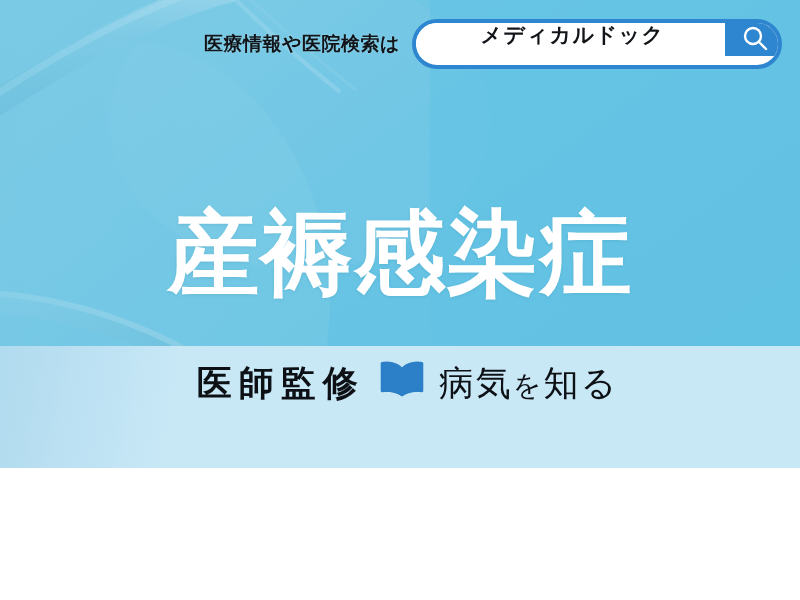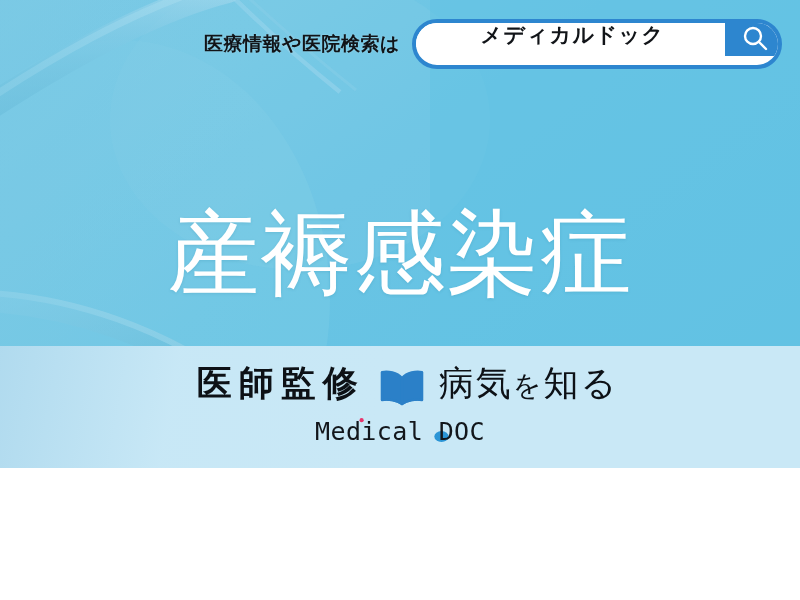--- a/index.html
+++ b/index.html
@@ -101,21 +101,21 @@
   }
 
   
   #hero-title {
     position: absolute;
     left: 0; right: 0;
     top: 206px;
     text-align: center;
     font-size: 92px;
     line-height: 1.05;
-    font-weight: 400;
+    font-weight: 700;
     color: #ffffff;
     letter-spacing: 1px;
     white-space: nowrap;
     text-shadow: 0 1px 3px rgba(40,120,150,0.18);
   }
 
   
   #bottom-bar {
     position: absolute;
     left: 0; bottom: 0;
@@ -131,21 +131,21 @@
         rgba(168,214,236,0.75) 0%,
         rgba(197,231,246,0.35) 22%,
         rgba(201,232,246,0.0) 48%);
     pointer-events:none;
   }
 
   #tagline {
     position: relative;
     margin-top: 14px;
     display: flex;
-    align-items: flex-end;
+    align-items: flex-start;
     justify-content: center;
     gap: 14px;
     white-space: nowrap;
     padding-left: 8px;
   }
   #tagline-left {
     font-size: 35px;
     font-weight: 700;
     color: #0d1116;
     letter-spacing: 7px;
@@ -282,25 +282,15 @@
           <path d="M23 9 C 28 3, 37 2, 43 3 L 43 31 C 37 30, 28 31, 23 35 Z" fill="#2b80c8" stroke="#2b80c8" stroke-width="2.2" stroke-linejoin="round"></path>
           <path d="M3 3 L 3 31 C 9 30, 18 31, 23 35 C 28 31, 37 30, 43 31 L 43 3" fill="none" stroke="#2b80c8" stroke-width="2.4" stroke-linejoin="round"></path>
         </svg>
       </span>
 
       <span id="tagline-right">
         <span>病気</span><span class="kana">を</span><span>知る</span>
       </span>
     </div>
 
-    <div id="logo">
-      <svg width="200" height="34" viewBox="0 0 200 34" aria-hidden="true">
-
-        <ellipse cx="141.5" cy="22.5" rx="7.2" ry="5.4" fill="#2b95d6"></ellipse>
-
-        <text x="100" y="26" text-anchor="middle" font-family="'DejaVu Sans Mono','Liberation Mono',monospace" font-size="25" font-weight="400" letter-spacing="0.4" fill="#12161b">Medical DOC</text>
-
-        <circle cx="61.6" cy="6.2" r="2.1" fill="#e8356d"></circle>
-      </svg>
-    </div>
   </div>
 
 </div>
 
 </body></html>

